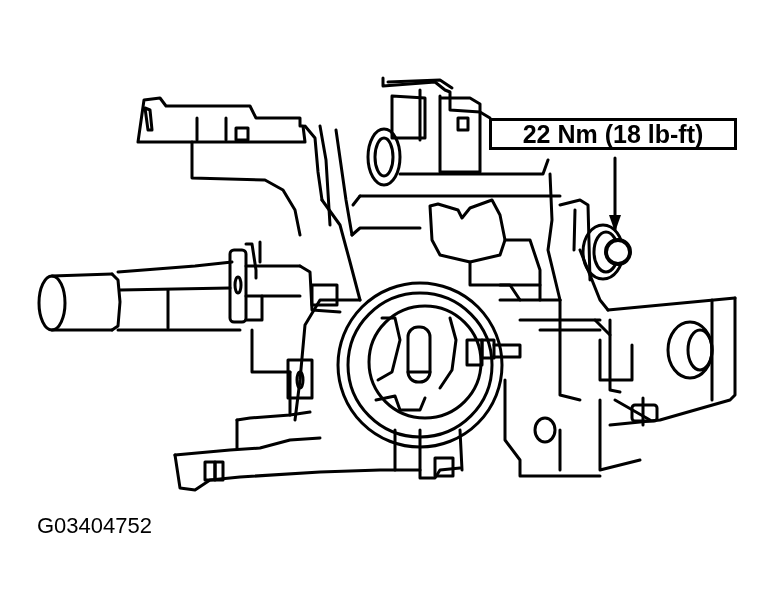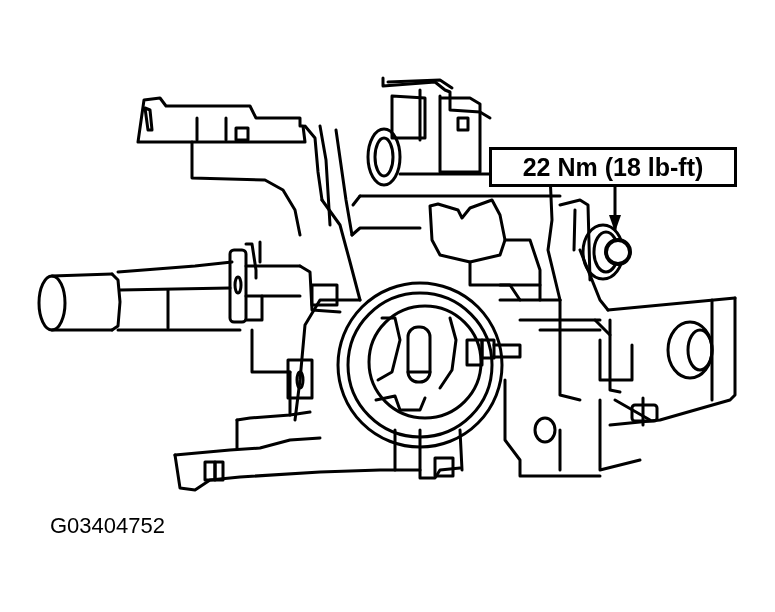--- a/index.html
+++ b/index.html
@@ -1,26 +1,26 @@
 <!DOCTYPE html>
 <html><head>
   <meta charset="utf-8">
   <style>
     html, body { margin: 0; padding: 0; background: #ffffff; }
     body { width: 775px; height: 612px; position: relative; overflow: hidden; font-family: "Liberation Sans", sans-serif; }
     .canvas { position: absolute; left: 0; top: 0; width: 775px; height: 612px; }
     .canvas svg { display: block; }
     .callout {
-      position: absolute; left: 489px; top: 118px; width: 248px; height: 40px;
+      position: absolute; left: 489px; top: 118px; width: 248px; height: 32px;
       border: 3px solid #000; box-sizing: border-box; background: #fff;
-      display: flex; align-items: center; justify-content: center; margin-top: 29px;
+      display: flex; align-items: center; justify-content: center;
     }
     .callout-text { font-weight: bold; font-size: 25px; color: #000; letter-spacing: 0px; white-space: nowrap; }
     .figure-id {
-      position: absolute; left: 37px; top: 513px; font-size: 22px; color: #000; white-space: nowrap; margin-left: 13px;
+      position: absolute; left: 37px; top: 513px; font-size: 22px; color: #000; white-space: nowrap;
     }
   </style>
 </head>
 <body>
 
 <div class="canvas">
   <svg width="775" height="612" viewBox="0 0 775 612" xmlns="http://www.w3.org/2000/svg">
     <g fill="none" stroke="#000" stroke-width="3" stroke-linejoin="round" stroke-linecap="round">
 
       <g>

